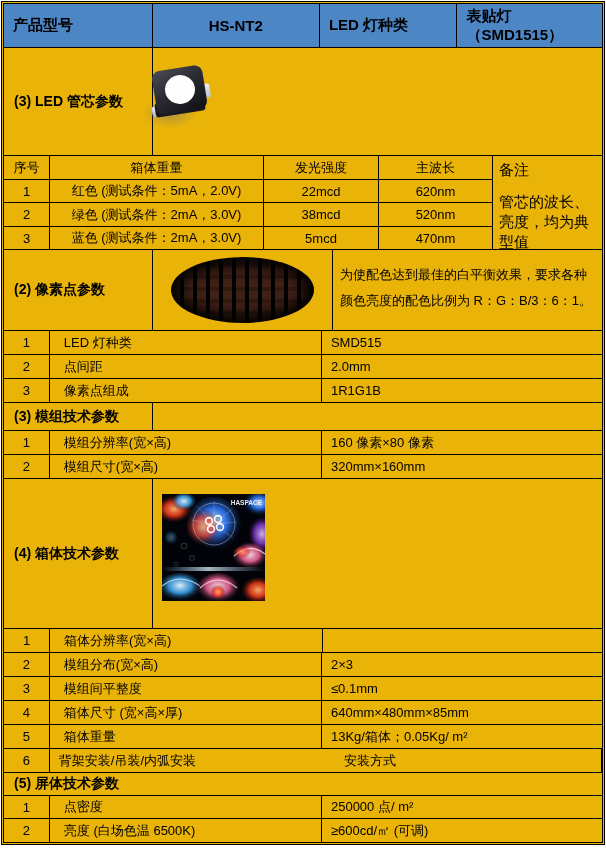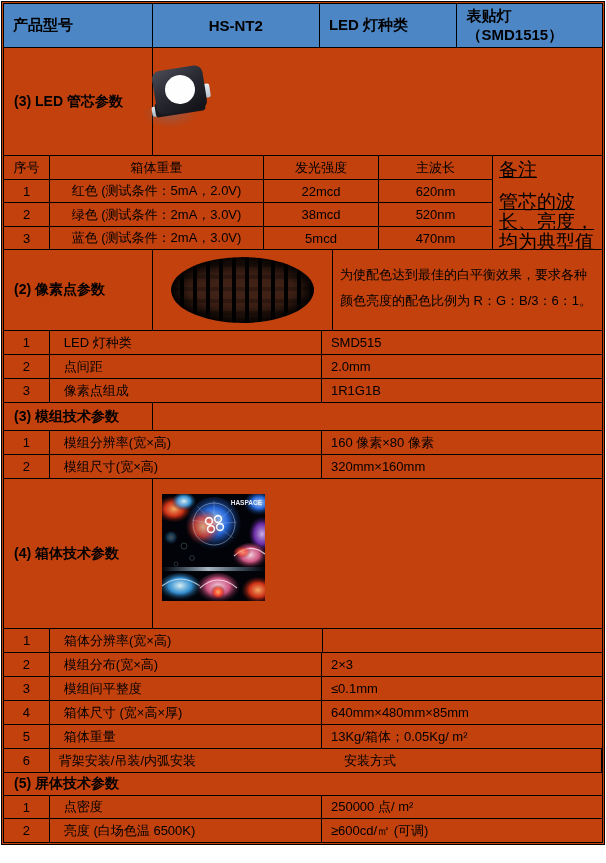--- a/index.html
+++ b/index.html
@@ -1,17 +1,17 @@
 <!DOCTYPE html>
 <html><head>
 <meta charset="utf-8">
 <style>
   html,body{margin:0;padding:0;background:#ffffff;}
   body{width:606px;height:863px;position:relative;font-family:"Liberation Sans",sans-serif;color:#000;}
-  .tbl{position:absolute;left:1px;top:1px;width:598px;border:3px double #000;background:#c2410c;}
+  .tbl{position:absolute;left:1px;top:1px;width:598px;border:3px double #000;background:#eab308;}
   .row{display:flex;border-bottom:1px solid #000;box-sizing:border-box;position:relative;}
   .row.last{border-bottom:none;}
   .cell{box-sizing:border-box;border-right:1px solid #000;display:flex;align-items:center;overflow:hidden;font-size:13px;}
   .cell.end{border-right:none;}
   .c-center{justify-content:center;text-align:left;}
   .c-label{padding-left:14px;}
   .c-value{padding-left:9px;}
   
   .w46{width:46px;}.w149{width:149px;}.w168{width:168px;}.w138{width:138px;}.w145{width:145px;}
   .w181{width:181px;}.w270{width:270px;}.w273{width:273px;}.w281{width:281px;}.w451{width:451px;}
@@ -21,21 +21,21 @@
   
   .hdr{background:#4d86c5;}
   .hdr .cell{font-size:15px;font-weight:bold;}
   .hdr .pad{padding-left:9px;}
   
   .sec-title{font-size:14px;font-weight:bold;padding-left:10px;}
   
   .s1grid{display:grid;grid-template-columns:46px 214px 115px 114px 111px;grid-template-rows:24px 23px 24px 22px;height:93px;border-bottom:1px solid #000;box-sizing:content-box;}
   .s1grid .g{box-sizing:border-box;border-right:1px solid #000;border-bottom:1px solid #000;display:flex;align-items:center;justify-content:center;font-size:13px;overflow:hidden;}
   .s1grid .g.botrow{border-bottom:none;}
-  .s1grid .remark{grid-column:5;grid-row:1/5;border-right:none;border-bottom:none;display:block;padding:3px 6px;font-size:19px;line-height:21px;text-decoration:underline;}
+  .s1grid .remark{grid-column:5;grid-row:1/5;border-right:none;border-bottom:none;display:block;padding:3px 6px;font-size:15px;line-height:21px;}
   .s1grid .remark .note{margin-top:12px;line-height:20px;}
   
   .chip{position:absolute;left:146px;top:18px;width:64px;height:70px;}
   .chip .shadow{position:absolute;left:-8px;top:34px;width:56px;height:28px;background:radial-gradient(ellipse at center,rgba(110,110,125,.45),rgba(110,110,125,0) 70%);}
   .chip .pad1{position:absolute;left:2px;top:40px;width:14px;height:10px;background:linear-gradient(#dfe6ee,#aab6c4);transform:rotate(-9deg);border-radius:2px;}
   .chip .pad2{position:absolute;left:48px;top:18px;width:12px;height:14px;background:linear-gradient(#e8eef4,#b9c4d1);transform:rotate(-9deg);border-radius:2px;}
   .chip .side{position:absolute;left:5px;top:34px;width:50px;height:14px;background:#17171d;transform:rotate(-9deg);border-radius:3px;}
   .chip .body{position:absolute;left:4px;top:2px;width:51px;height:44px;border-radius:8px;background:linear-gradient(155deg,#4c4c57 0%,#2a2a33 45%,#0f0f14 100%);transform:rotate(-9deg);}
   .chip .lens{position:absolute;left:15px;top:9px;width:30px;height:29px;border-radius:50%;background:#fefefe;transform:rotate(-9deg);}
   

